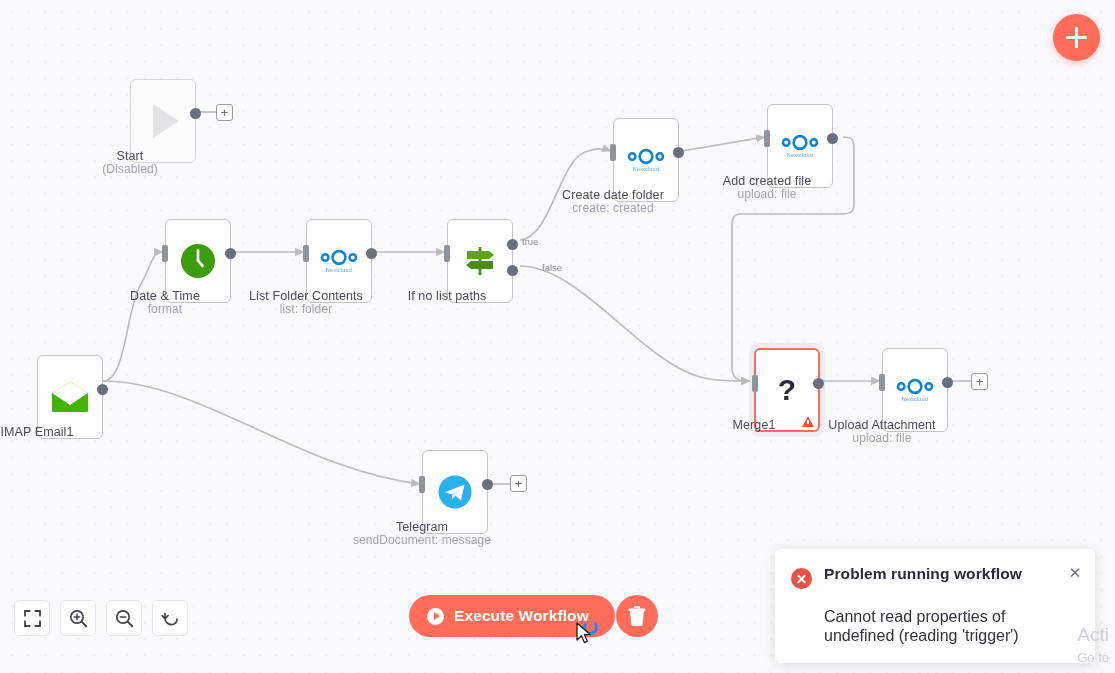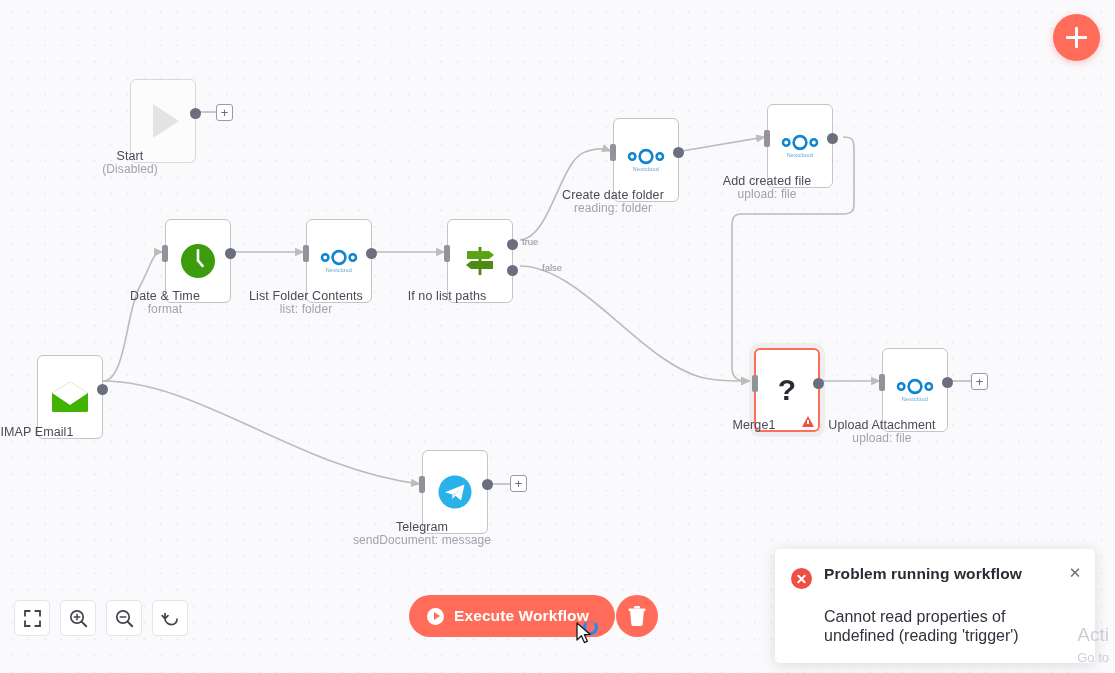--- a/index.html
+++ b/index.html
@@ -330,21 +330,21 @@
           <circle cx="20" cy="8.5" r="6.4" fill="none" stroke="#0f85d0" stroke-width="2.6"></circle>
           <circle cx="6.2" cy="8.5" r="3.2" fill="none" stroke="#0f85d0" stroke-width="2.5"></circle>
           <circle cx="33.8" cy="8.5" r="3.2" fill="none" stroke="#0f85d0" stroke-width="2.5"></circle>
         </svg>
         <span class="nc-word">Nextcloud</span>
       </div>
       <div class="dot-out"></div>
     </div>
     <div class="node-label">
       <span>Create date folder</span>
-      <span class="node-sub">reading: folder</span>
+      <span class="node-sub">create: created</span>
     </div>
   </div>
 
   <div class="node-wrap" style="left:767px; top:104px;">
     <div class="node">
       <div class="port-in"></div>
       <div class="nc-logo">
         <svg width="40" height="17" viewBox="0 0 40 17">
           <circle cx="20" cy="8.5" r="6.4" fill="none" stroke="#0f85d0" stroke-width="2.6"></circle>
           <circle cx="6.2" cy="8.5" r="3.2" fill="none" stroke="#0f85d0" stroke-width="2.5"></circle>

